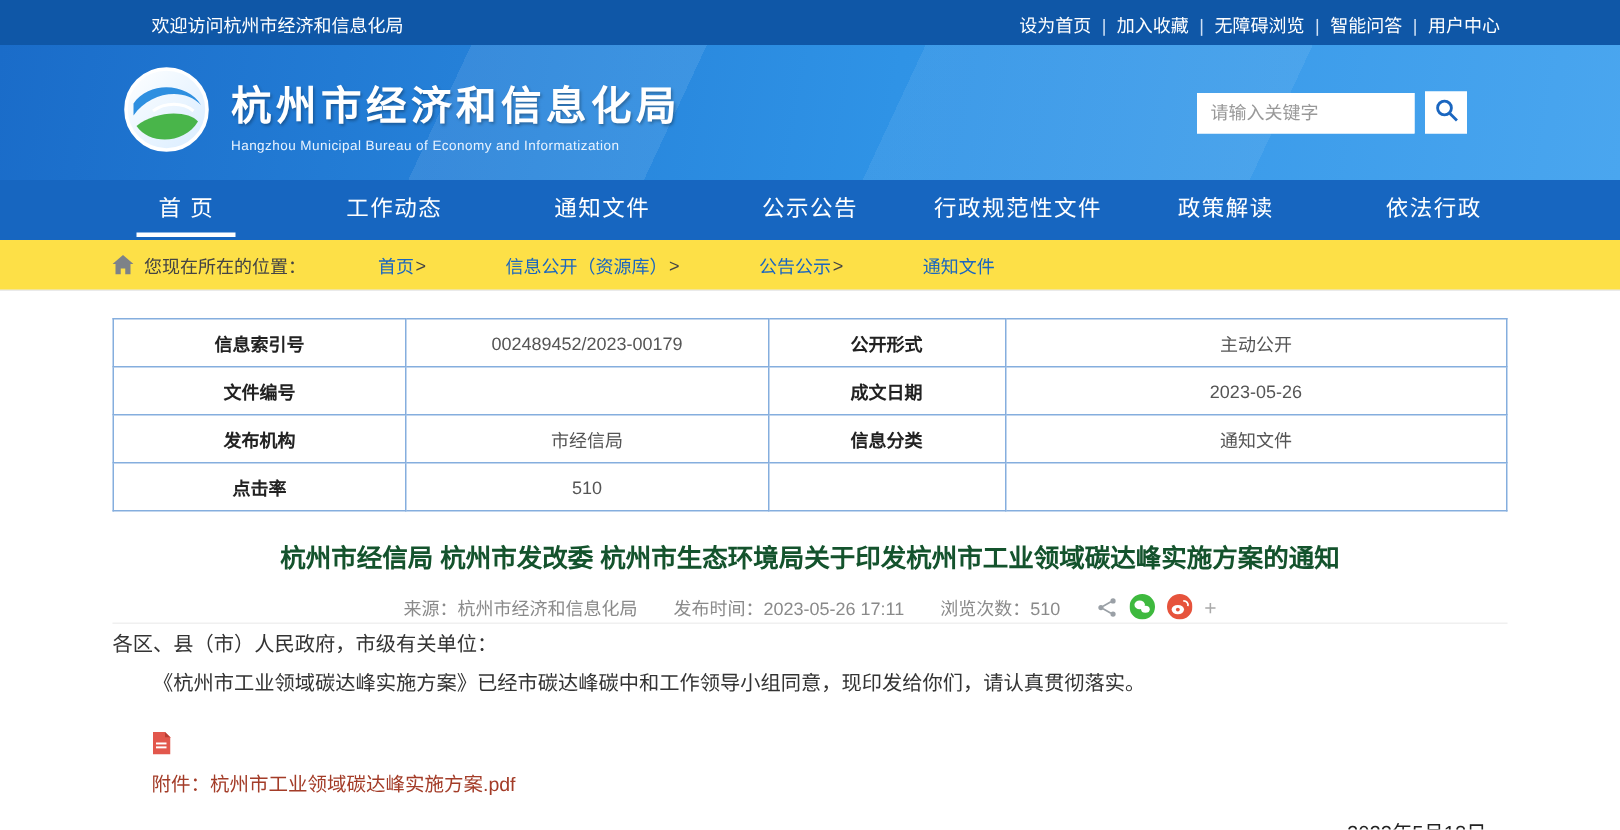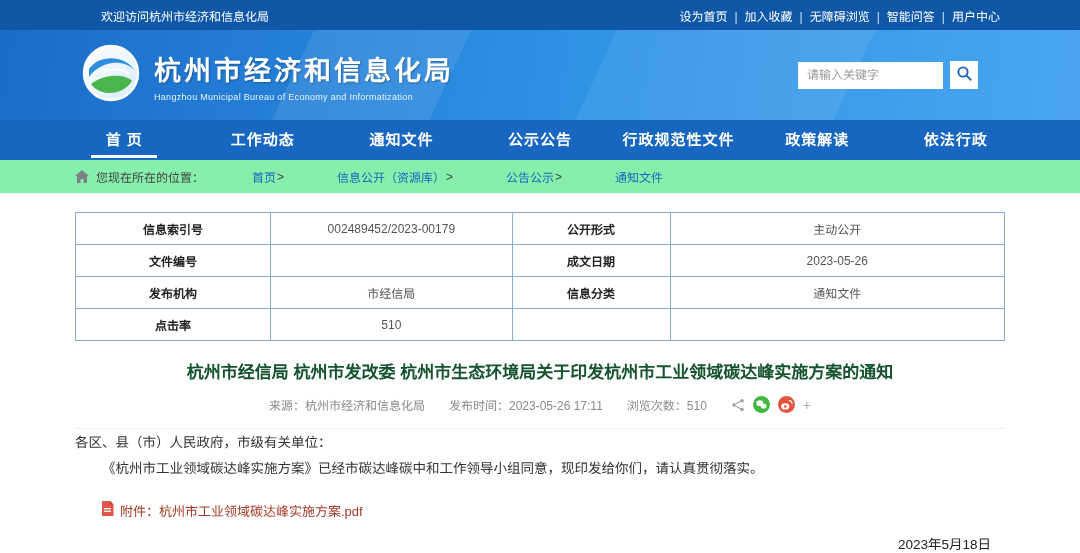--- a/index.html
+++ b/index.html
@@ -26,50 +26,50 @@
   .search { display:flex; align-items:center; gap:7px; position:relative; z-index:1; }
   .search input { width:145px; height:27px; border:1px solid #fff; background:#fff;
     padding:0 8px; font-size:12px; color:#333; outline:none; }
   .search input::placeholder { color:#999; }
   .search-btn { width:28px; height:28px; background:#fff; border:1px solid #fff;
     display:flex; align-items:center; justify-content:center; cursor:pointer; }
 
   
   .nav { height:40px; background:#1766c0; display:flex; padding:0 55px; }
   .nav-item { flex:1; text-align:center; line-height:40px; color:#fff; font-size:15px;
-    font-weight:bold; letter-spacing:1px; position:relative; cursor:pointer; }
+    font-weight:normal; letter-spacing:1px; position:relative; cursor:pointer; }
   .nav-item.active::after { content:""; position:absolute; left:50%; transform:translateX(-50%);
     bottom:2px; width:66px; height:3px; background:#fff; }
 
   
-  .breadcrumb { height:34px; background:#86efac; border-bottom:1px solid #eaeaea;
+  .breadcrumb { height:34px; background:#fde047; border-bottom:1px solid #eaeaea;
     display:flex; align-items:center; padding:0 75px; font-size:12px; color:#444; }
   .breadcrumb .ico { display:flex; margin-right:7px; }
   .bc-link { color:#1a66c0; text-decoration:none; cursor:pointer;margin-left:48px; }
   .bc-sep { margin:0 5px 0 1px; color:#444; }
 
   
   .content { padding:18px 75px 0; }
   table.info { width:100%; border-collapse:collapse; table-layout:fixed; }
   table.info td { border:1px solid #85aede; height:32px; font-size:12px; text-align:center;
     color:#555; padding:0 6px; background:#fff; }
   table.info td.lab { font-weight:bold; color:#222; }
 
   .art-title { margin-top:17px; text-align:center; font-size:17px; font-weight:bold; color:#14532d; }
   .art-meta { margin-top:13px; display:flex; justify-content:center; align-items:center;
-    gap:24px; font-size:12px; color:#8a8a8a; padding-bottom:15px; border-bottom:1px solid #f0f0f0; }
+    gap:24px; font-size:12px; color:#8a8a8a; padding-bottom:2px; border-bottom:1px solid #f0f0f0; }
   .share-icons { display:flex; align-items:center; gap:8px; }
   .share-icons span { display:flex; align-items:center; cursor:pointer; }
   .share-plus { color:#aaa; font-size:14px; }
 
   .art-body { margin-top:1px; font-size:13.5px; color:#333; line-height:1.95; }
   .p2 { text-indent:2em; }
 
   .attachment { margin:18px 0 0 2em; display:inline-flex; align-items:flex-start; gap:6px;
-    font-size:13px; color:#a33c28; text-decoration:none; cursor:pointer; }
+    font-size:13px; color:#a33c28; text-decoration:none; cursor:pointer;flex-direction:column; }
 
   .sign { margin-top:18px; text-align:right; font-size:13.5px; color:#222; }
   .sign-date { margin-top:13px; text-align:right; font-size:13.5px; color:#222; padding-right:14px; }
 </style>
 </head>
 <body>
 
 <div class="topbar">
   <span>欢迎访问杭州市经济和信息化局</span>
   <div>

